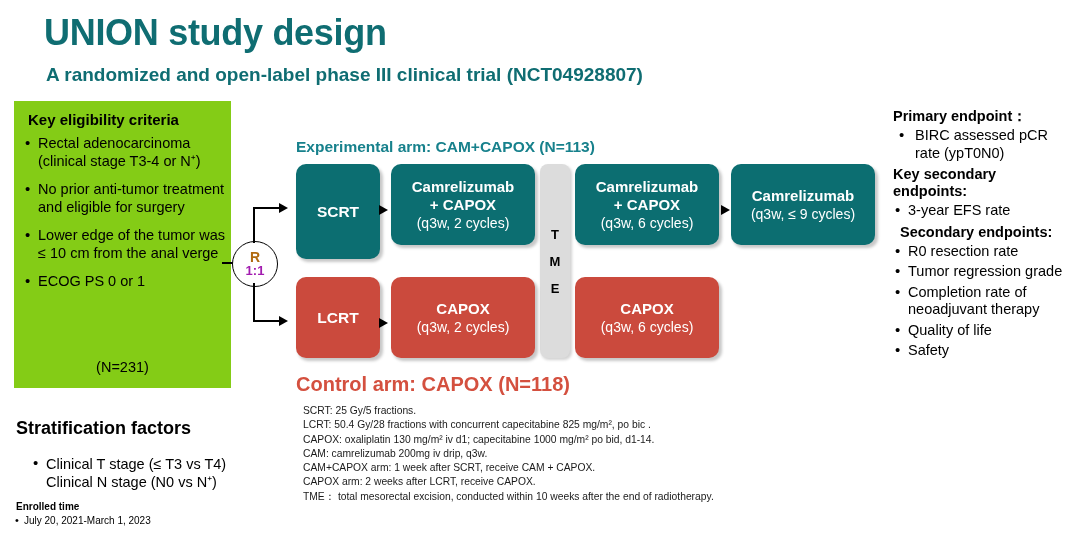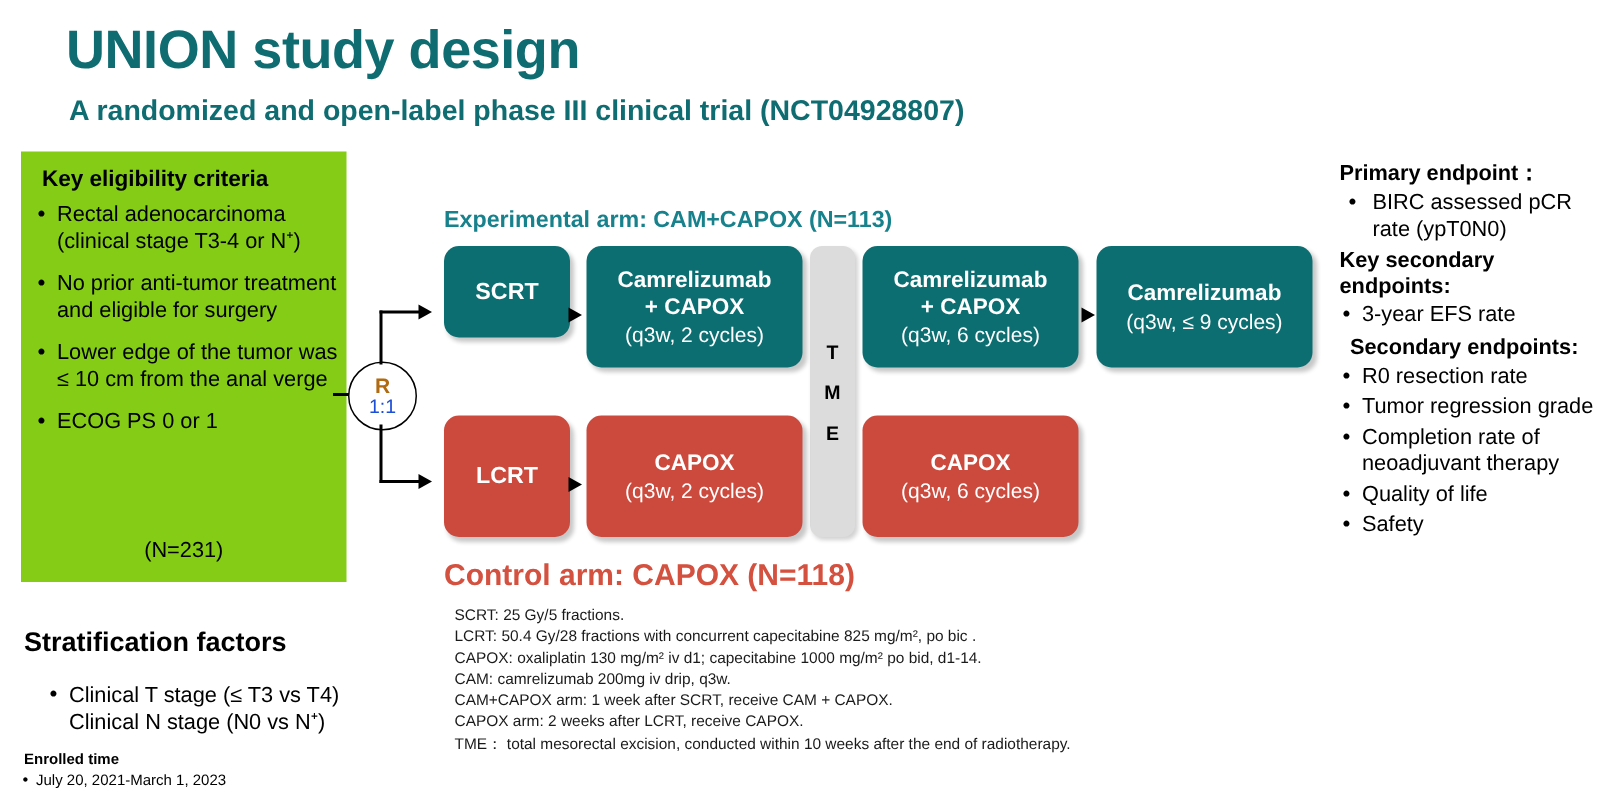--- a/index.html
+++ b/index.html
@@ -79,21 +79,21 @@
 
   
   #r-circle{
     position:absolute;left:232px;top:241px;width:44px;height:44px;
     border:1.6px solid #000;border-radius:50%;
     background:#fff;
     display:flex;flex-direction:column;align-items:center;justify-content:center;
     line-height:13px;
   }
   #r-circle .r-l{font-size:14px;font-weight:bold;color:#b06a10;}
-  #r-circle .r-r{font-size:13px;font-weight:normal;color:#1d4ed8;}
+  #r-circle .r-r{font-size:13px;font-weight:bold;color:#a21caf;}
   #r-stub{position:absolute;left:222px;top:262px;width:12px;height:2px;background:#000;}
 
   
   .ln{position:absolute;background:#000;}
   #v-up{left:253px;top:207px;width:2px;height:36px;}
   #h-up{left:253px;top:207px;width:28px;height:2px;}
   #v-dn{left:253px;top:283px;width:2px;height:39px;}
   #h-dn{left:253px;top:320px;width:28px;height:2px;}
   .arrowhead{
     position:absolute;width:0;height:0;
@@ -125,21 +125,21 @@
     text-align:center;color:#fff;
     box-shadow:2.5px 3px 3px rgba(0,0,0,0.22);
   }
   .teal{background:#0c6e71;}
   .red{background:#cb4a3d;}
   .box .l1{font-size:15px;font-weight:bold;line-height:18px;}
   .box .l2{font-size:15px;font-weight:bold;line-height:18px;}
   .box .l3{font-size:14px;font-weight:normal;line-height:18px;}
   .box .big{font-size:15.5px;font-weight:bold;}
 
-  #box-scrt{left:296px;top:164px;width:84px;height:61px;}
+  #box-scrt{left:296px;top:164px;width:84px;height:95px;}
   #box-camcapox2{left:391px;top:164px;width:144px;height:81px;}
   #box-camcapox6{left:575px;top:164px;width:144px;height:81px;}
   #box-cam9{left:731px;top:164px;width:144px;height:81px;}
   #box-lcrt{left:296px;top:277px;width:84px;height:81px;}
   #box-capox2{left:391px;top:277px;width:144px;height:81px;}
   #box-capox6{left:575px;top:277px;width:144px;height:81px;}
 
   #box-tme{
     position:absolute;left:540px;top:164px;width:30px;height:194px;
     background:#dcdcdc;border-radius:8px;

